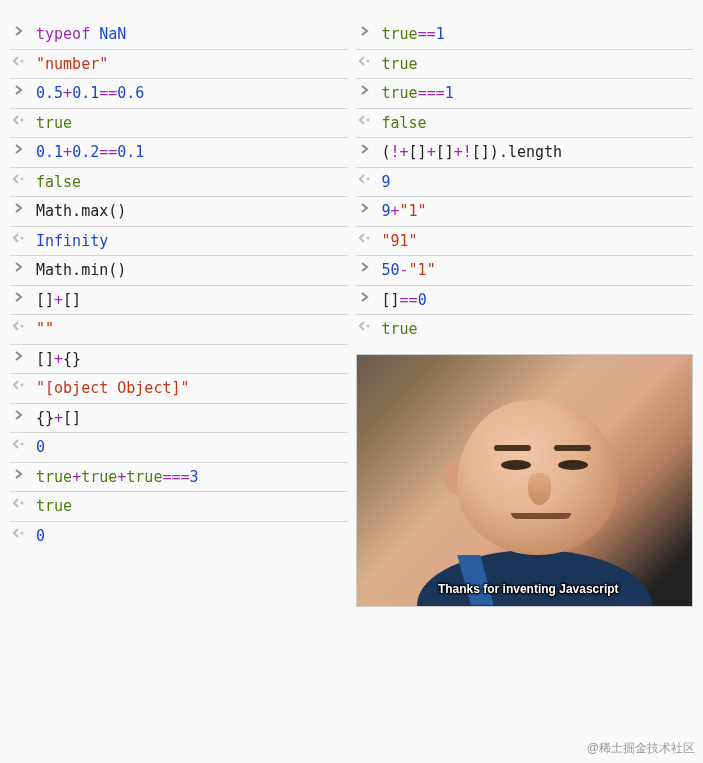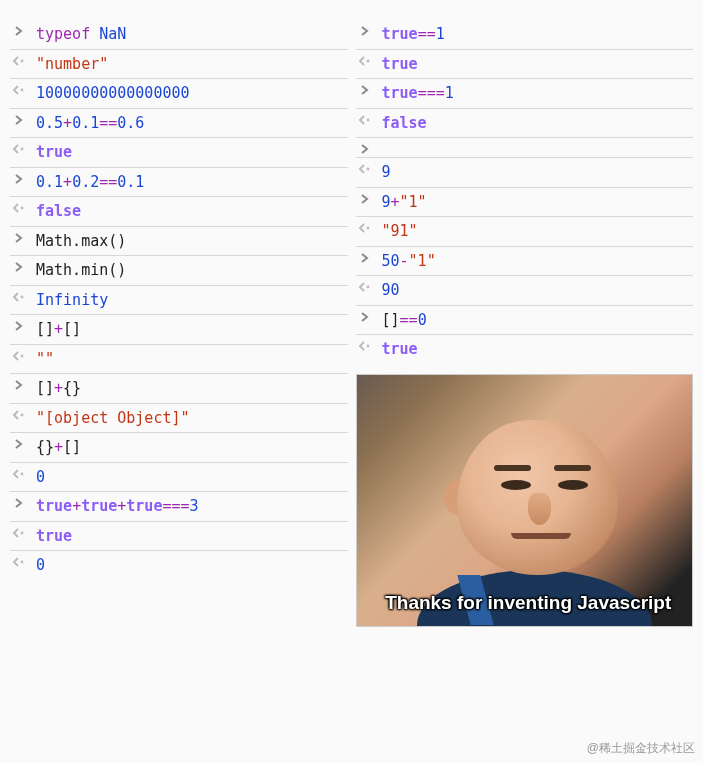--- a/index.html
+++ b/index.html
@@ -47,21 +47,21 @@
   .code {
     font-family: Consolas, Menlo, Monaco, monospace;
     white-space: pre;
     overflow: hidden;
   }
   .t-kw { color: #9c27b0; } 
   .t-num { color: #1a46d6; } 
   .t-op { color: #9c27b0; } 
   .t-str { color: #c23616; } 
   .t-ident { color: #222; } 
-  .t-bool { color: #8b5cf6; font-weight: bold; }
+  .t-bool { color: #4d7c0f; }
   .t-plain { color: #222; }
   .meme {
     margin-top: 10px;
     border: 1px solid #ccc;
     background: linear-gradient(135deg,#6a5a50 0%, #8a7050 15%, #d9b08c 40%, #dca787 55%, #b88060 70%, #222 90%);
     position: relative;
     width: 100%;
     aspect-ratio: 4/3;
     overflow: hidden;
   }
@@ -116,21 +116,21 @@
   }
   .meme-caption {
     position: absolute;
     bottom: 8px;
     left: 0; right: 0;
     text-align: center;
     font-family: sans-serif;
     font-weight: 600;
     color: #fff;
     text-shadow: 1px 1px 2px #000, -1px -1px 2px #000, 1px -1px 2px #000, -1px 1px 2px #000;
-    font-size: 19px;
+    font-size: 12px;
     padding-left: 8px;
   }
   .watermark {
     position: fixed;
     bottom: 6px; right: 8px;
     font-family: sans-serif;
     font-size: 12px;
     color: #999;
   }
 </style>
@@ -150,29 +150,20 @@
       <div class="row">
         <span class="arrow arrow-out">
           <svg width="14" height="10" viewBox="0 0 14 10">
             <path d="M6 1 L2 5 L6 9" fill="none" stroke="#bcbcbc" stroke-width="2"></path>
             <circle cx="10" cy="5" r="1.4" fill="#bcbcbc"></circle>
           </svg>
         </span>
         <span class="code"><span class="t-str">"number"</span></span>
       </div>
       <div class="row">
-        <span class="arrow arrow-out">
-          <svg width="14" height="10" viewBox="0 0 14 10">
-            <path d="M6 1 L2 5 L6 9" fill="none" stroke="#bcbcbc" stroke-width="2"></path>
-            <circle cx="10" cy="5" r="1.4" fill="#bcbcbc"></circle>
-          </svg>
-        </span>
-        <span class="code"><span class="t-num">10000000000000000</span></span>
-      </div>
-      <div class="row">
         <span class="arrow arrow-in">
           <svg width="10" height="10" viewBox="0 0 10 10">
             <path d="M2 1 L7 5 L2 9" fill="none" stroke="#8a8a8a" stroke-width="2"></path>
           </svg>
         </span>
         <span class="code"><span class="t-num">0.5</span><span class="t-op">+</span><span class="t-num">0.1</span><span class="t-op">==</span><span class="t-num">0.6</span></span>
       </div>
       <div class="row">
         <span class="arrow arrow-out">
           <svg width="14" height="10" viewBox="0 0 14 10">
@@ -201,35 +192,35 @@
       </div>
       <div class="row">
         <span class="arrow arrow-in">
           <svg width="10" height="10" viewBox="0 0 10 10">
             <path d="M2 1 L7 5 L2 9" fill="none" stroke="#8a8a8a" stroke-width="2"></path>
           </svg>
         </span>
         <span class="code"><span class="t-ident">Math.max()</span></span>
       </div>
       <div class="row">
+        <span class="arrow arrow-out">
+          <svg width="14" height="10" viewBox="0 0 14 10">
+            <path d="M6 1 L2 5 L6 9" fill="none" stroke="#bcbcbc" stroke-width="2"></path>
+            <circle cx="10" cy="5" r="1.4" fill="#bcbcbc"></circle>
+          </svg>
+        </span>
+        <span class="code"><span class="t-num">Infinity</span></span>
+      </div>
+      <div class="row">
         <span class="arrow arrow-in">
           <svg width="10" height="10" viewBox="0 0 10 10">
             <path d="M2 1 L7 5 L2 9" fill="none" stroke="#8a8a8a" stroke-width="2"></path>
           </svg>
         </span>
         <span class="code"><span class="t-ident">Math.min()</span></span>
-      </div>
-      <div class="row">
-        <span class="arrow arrow-out">
-          <svg width="14" height="10" viewBox="0 0 14 10">
-            <path d="M6 1 L2 5 L6 9" fill="none" stroke="#bcbcbc" stroke-width="2"></path>
-            <circle cx="10" cy="5" r="1.4" fill="#bcbcbc"></circle>
-          </svg>
-        </span>
-        <span class="code"><span class="t-num">Infinity</span></span>
       </div>
       <div class="row">
         <span class="arrow arrow-in">
           <svg width="10" height="10" viewBox="0 0 10 10">
             <path d="M2 1 L7 5 L2 9" fill="none" stroke="#8a8a8a" stroke-width="2"></path>
           </svg>
         </span>
         <span class="code"><span class="t-plain">[]</span><span class="t-op">+</span><span class="t-plain">[]</span></span>
       </div>
       <div class="row">
@@ -337,20 +328,21 @@
             </svg>
           </span>
           <span class="code"><span class="t-bool">false</span></span>
         </div>
         <div class="row">
           <span class="arrow arrow-in">
             <svg width="10" height="10" viewBox="0 0 10 10">
               <path d="M2 1 L7 5 L2 9" fill="none" stroke="#8a8a8a" stroke-width="2"></path>
             </svg>
           </span>
+          <span class="code"><span class="t-plain">(</span><span class="t-op">!+</span><span class="t-plain">[]</span><span class="t-op">+</span><span class="t-plain">[]</span><span class="t-op">+!</span><span class="t-plain">[]).length</span></span>
         </div>
         <div class="row">
           <span class="arrow arrow-out">
             <svg width="14" height="10" viewBox="0 0 14 10">
               <path d="M6 1 L2 5 L6 9" fill="none" stroke="#bcbcbc" stroke-width="2"></path>
               <circle cx="10" cy="5" r="1.4" fill="#bcbcbc"></circle>
             </svg>
           </span>
           <span class="code"><span class="t-num">9</span></span>
         </div>
@@ -371,29 +363,20 @@
           </span>
           <span class="code"><span class="t-str">"91"</span></span>
         </div>
         <div class="row">
           <span class="arrow arrow-in">
             <svg width="10" height="10" viewBox="0 0 10 10">
               <path d="M2 1 L7 5 L2 9" fill="none" stroke="#8a8a8a" stroke-width="2"></path>
             </svg>
           </span>
           <span class="code"><span class="t-num">50</span><span class="t-op">-</span><span class="t-str">"1"</span></span>
-        </div>
-        <div class="row">
-          <span class="arrow arrow-out">
-            <svg width="14" height="10" viewBox="0 0 14 10">
-              <path d="M6 1 L2 5 L6 9" fill="none" stroke="#bcbcbc" stroke-width="2"></path>
-              <circle cx="10" cy="5" r="1.4" fill="#bcbcbc"></circle>
-            </svg>
-          </span>
-          <span class="code"><span class="t-num">90</span></span>
         </div>
         <div class="row">
           <span class="arrow arrow-in">
             <svg width="10" height="10" viewBox="0 0 10 10">
               <path d="M2 1 L7 5 L2 9" fill="none" stroke="#8a8a8a" stroke-width="2"></path>
             </svg>
           </span>
           <span class="code"><span class="t-plain">[]</span><span class="t-op">==</span><span class="t-num">0</span></span>
         </div>
         <div class="row">

